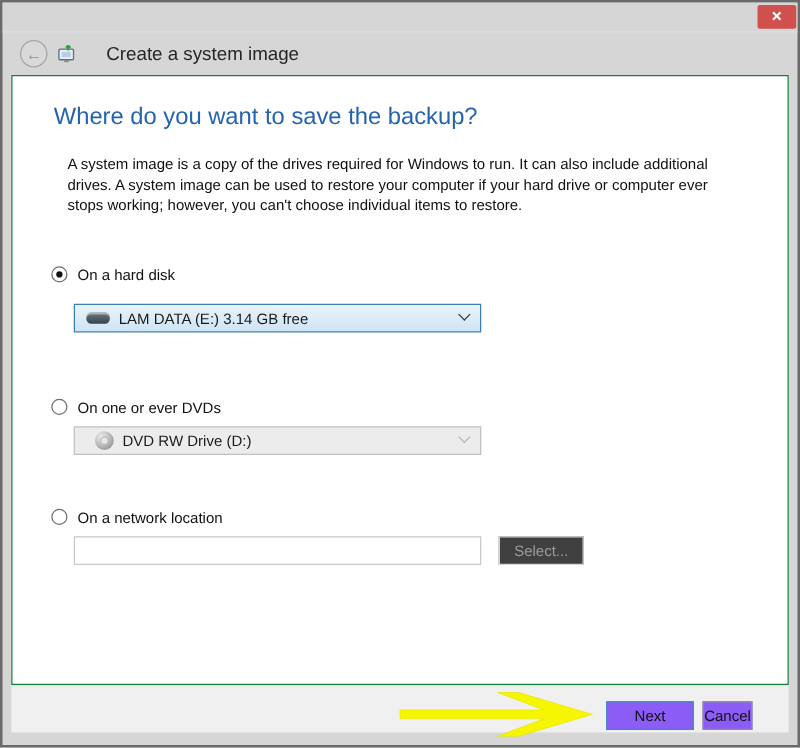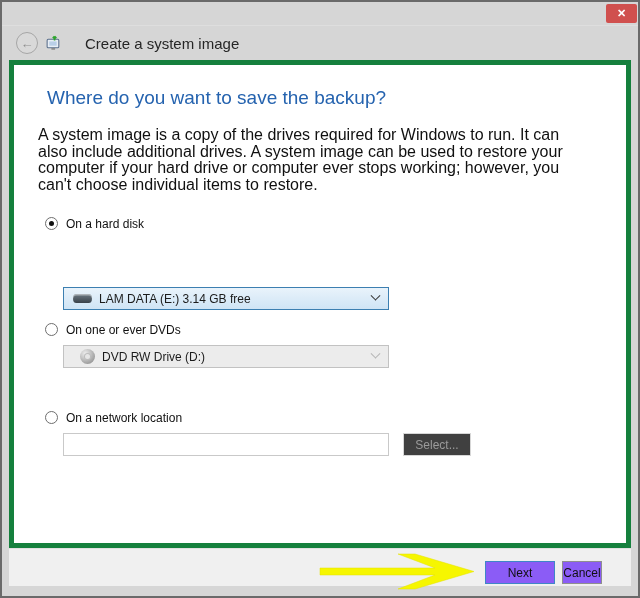--- a/index.html
+++ b/index.html
@@ -22,34 +22,34 @@
     position:absolute; left:14px; top:6px; width:22px; height:22px;
     border:1px solid #a6a6a6; border-radius:50%; background:#d9d9d9;
     display:flex; align-items:center; justify-content:center;
     color:#8f8f8f; font-size:13px; line-height:1;
   }
   .app-icon { position:absolute; left:43px; top:8px; width:17px; height:17px; }
   .win-title { position:absolute; left:47px; top:9px; font-size:15px; color:#262626; white-space:nowrap;margin-left:36px; }
   
   .content {
     position:absolute; left:7px; top:58px; width:622px; height:488px;
-    background:#ffffff; border:5px solid #15803d;
+    background:#ffffff; border:1px solid #15803d;
   }
   .page-title { position:absolute; left:33px; top:22px; font-size:19px; font-weight:400; color:#2563af; }
-  .desc { position:absolute; left:24px; top:62px; width:536px; font-size:16px; line-height:16.5px; color:#101010; }
+  .desc { position:absolute; left:44px; top:62px; width:536px; font-size:12px; line-height:16.5px; color:#101010; }
   .opt-row { position:absolute; left:31px; display:flex; align-items:flex-start; gap:8px; }
   .radio { width:13px; height:13px; border:1px solid #6e6e6e; border-radius:50%; background:#fff; flex:none; }
   .radio.checked::after { content:""; display:block; width:5px; height:5px; margin:3px; border-radius:50%; background:#101010; }
   .opt-label { font-size:12px; color:#101010; }
   .combo {
     position:absolute; left:49px; width:326px; height:23px;
     display:flex; align-items:center; gap:7px; padding:0 9px;
     font-size:12px; color:#1b1b1b;
   }
-  .combo.enabled { border:1px solid #3c7fb1; background:linear-gradient(#e9f3fb,#cfe4f5);margin-top:40px; }
+  .combo.enabled { border:1px solid #3c7fb1; background:linear-gradient(#e9f3fb,#cfe4f5); }
   .combo.disabled { border:1px solid #c2c2c2; background:#ececec;padding-left:16px; }
   .chev { width:7px; height:7px; border-right:1.5px solid #333; border-bottom:1.5px solid #333; transform:rotate(45deg) translate(-2px,-2px); margin-left:auto; flex:none; }
   .combo.disabled .chev { border-color:#b4b4b4; }
   .disk-icon { width:19px; height:9px; flex:none; border-radius:4px/60%; background:linear-gradient(#6d7a84,#39424a); box-shadow:inset 0 1.5px 0 rgba(255,255,255,.45); }
   .dvd-icon { width:15px; height:15px; flex:none; border-radius:50%; background:radial-gradient(circle at 35% 30%, #ededed, #9c9c9c 75%); display:flex; align-items:center; justify-content:center; }
   .dvd-icon span { width:5px; height:5px; border-radius:50%; background:#e6e6e6; box-shadow:0 0 0 1px #bdbdbd; }
   .net-textbox {
     position:absolute; left:49px; top:368px; width:326px; height:23px;
     border:1px solid #c9c9c9; background:#fff; font-size:12px; padding:0 6px;
     font-family:"Liberation Sans", sans-serif; color:#1b1b1b;

